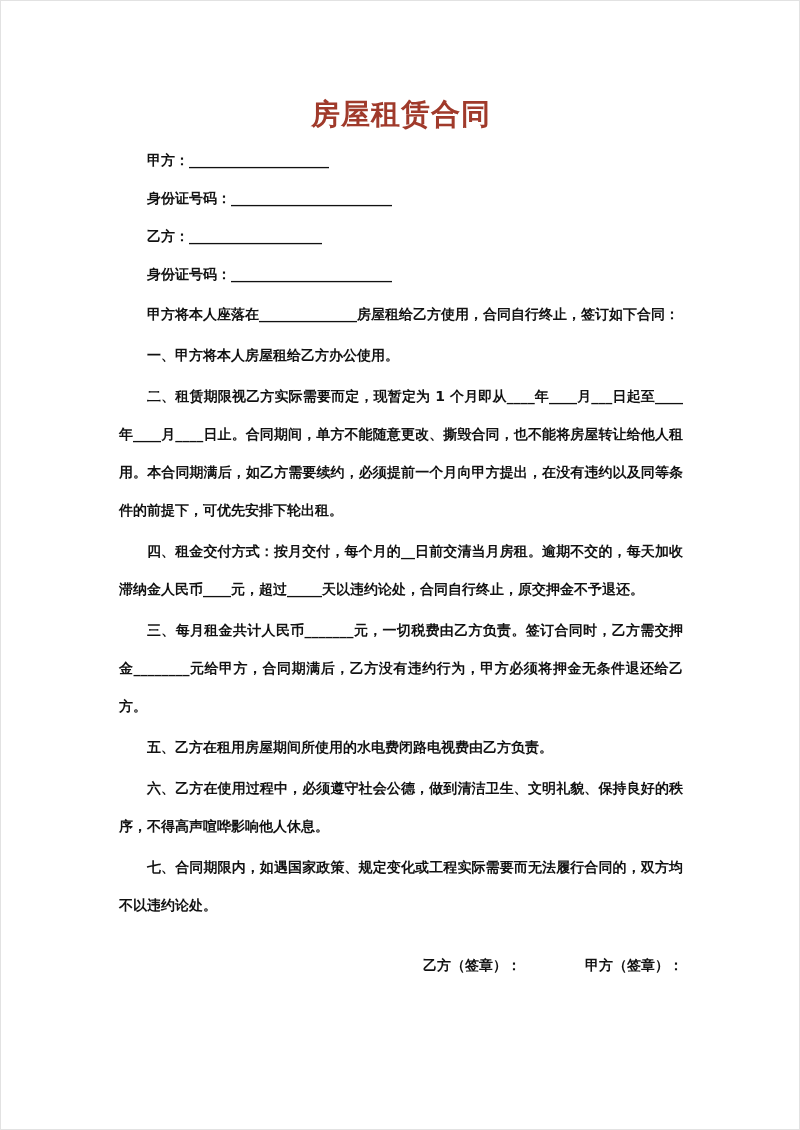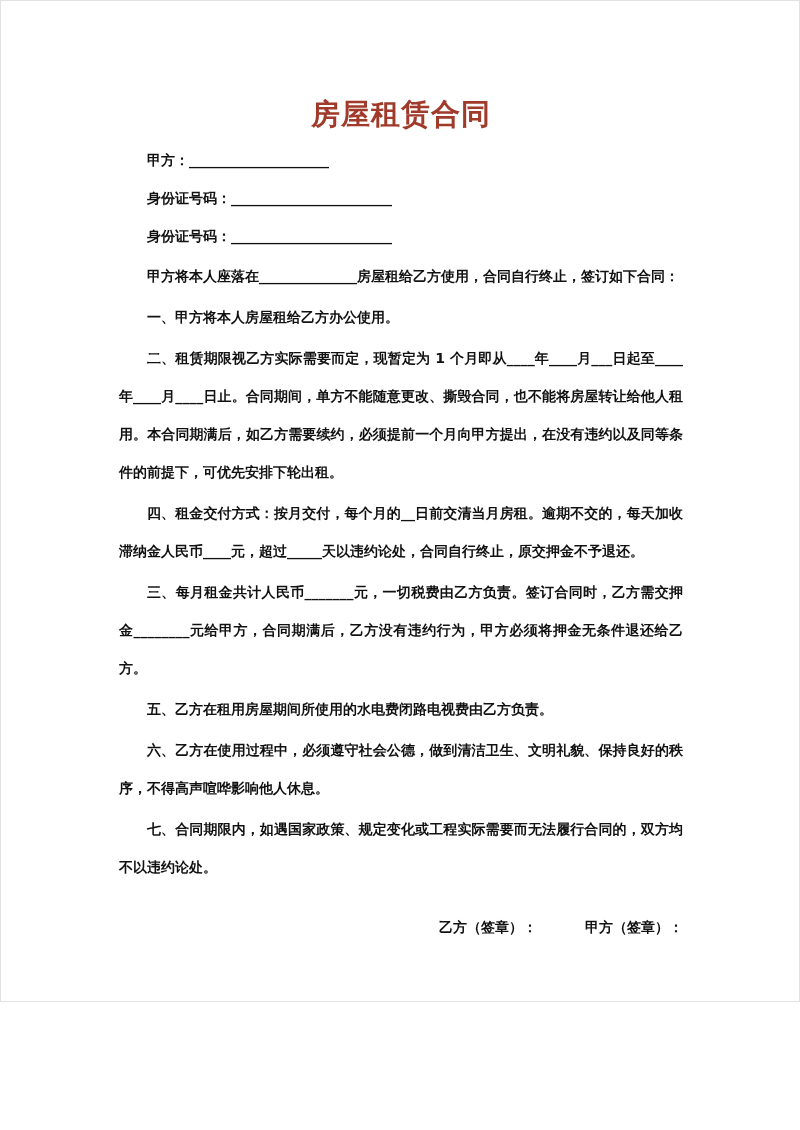--- a/index.html
+++ b/index.html
@@ -3,21 +3,21 @@
 <meta charset="utf-8">
 <style>
   html, body {
     margin: 0;
     padding: 0;
     background: #ffffff;
   }
   .page {
     position: relative;
     width: 800px;
-    height: 1002px;
+    height: 1130px;
     box-sizing: border-box;
     background: #ffffff;
     border: 1px solid #e2e2e2;
     padding: 96px 116px 0 118px;
     font-family: "DejaVu Sans", "Liberation Sans", sans-serif;
     font-weight: bold;
     color: #111111;
     font-size: 14px;
     overflow: hidden;
   }
@@ -46,37 +46,38 @@
   }
   .sig-row {
     position: relative;
     line-height: 38px;
     padding-left: 30px;
     margin-top: 22px;
     text-align: right;
   }
   .sig-row .right-col {
     position: absolute;
-    left: 320px;
+    left: 304px;
     top: 0;
   }
   .date-row {
     margin-top: 4px;
   }
 </style>
 </head>
 <body>
 
 <div class="page">
 
   <h1 class="doc-title" style="color: rgb(160, 58, 43);">房屋租赁合同</h1>
 
   <div class="fields-block">
     <p class="field-line">甲方：____________________</p>
     <p class="field-line">身份证号码：_______________________</p>
+    <p class="field-line">乙方：___________________</p>
     <p class="field-line">身份证号码：_______________________</p>
   </div>
 
   <p class="para">甲方将本人座落在______________房屋租给乙方使用，合同自行终止，签订如下合同：</p>
   <p class="para">一、甲方将本人房屋租给乙方办公使用。</p>
   <p class="para">二、租赁期限视乙方实际需要而定，现暂定为 1 个月即从____年____月___日起至____年____月____日止。合同期间，单方不能随意更改、撕毁合同，也不能将房屋转让给他人租用。本合同期满后，如乙方需要续约，必须提前一个月向甲方提出，在没有违约以及同等条件的前提下，可优先安排下轮出租。</p>
   <p class="para">四、租金交付方式：按月交付，每个月的__日前交清当月房租。逾期不交的，每天加收滞纳金人民币____元，超过_____天以违约论处，合同自行终止，原交押金不予退还。</p>
   <p class="para">三、每月租金共计人民币_______元，一切税费由乙方负责。签订合同时，乙方需交押金________元给甲方，合同期满后，乙方没有违约行为，甲方必须将押金无条件退还给乙方。</p>
   <p class="para">五、乙方在租用房屋期间所使用的水电费闭路电视费由乙方负责。</p>
   <p class="para">六、乙方在使用过程中，必须遵守社会公德，做到清洁卫生、文明礼貌、保持良好的秩序，不得高声喧哗影响他人休息。</p>

